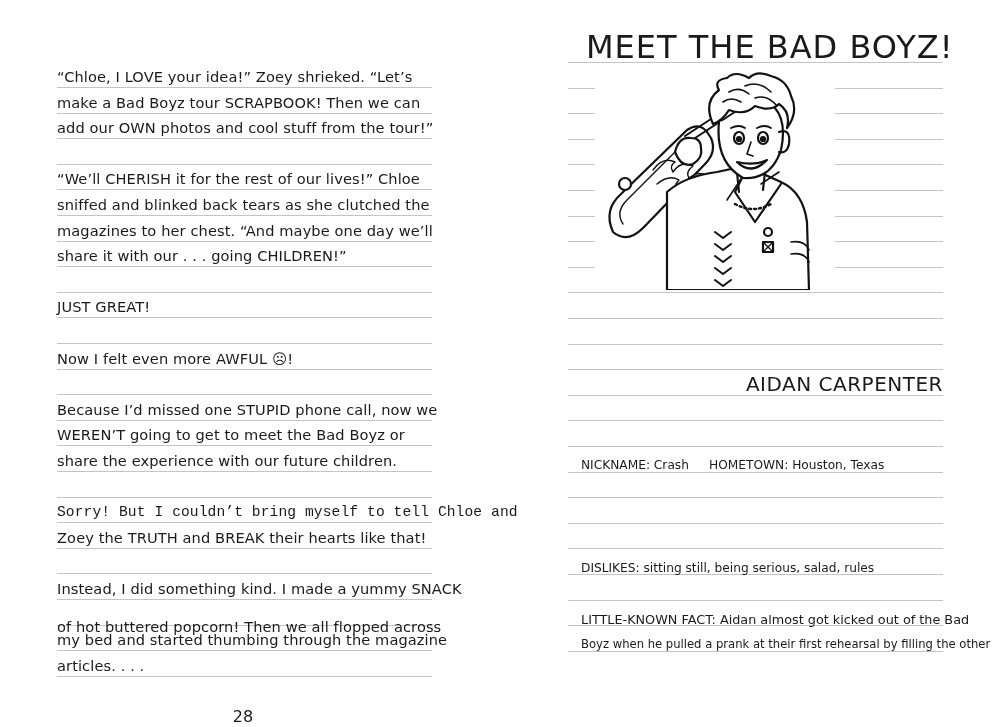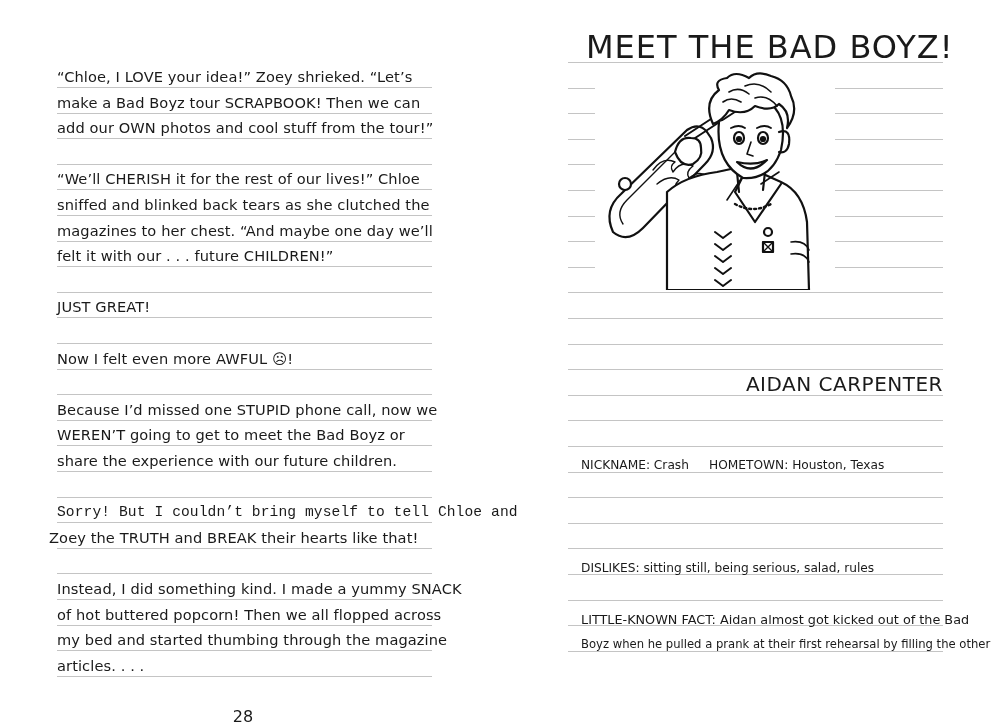--- a/index.html
+++ b/index.html
@@ -49,35 +49,35 @@
       <div class="rule" style="left: 57px; width: 375px; top: 651px;"></div>
     </div>
   <div id="left-text">
       <div class="text-line" style="left: 57px; top: 42px;">“Chloe, I LOVE your idea!” Zoey shrieked. “Let’s</div>
       <div class="text-line" style="left: 57px; top: 68px;">make a Bad Boyz tour SCRAPBOOK! Then we can</div>
       <div class="text-line" style="left: 57px; top: 93px;">add our OWN photos and cool stuff from the tour!”</div>
       <div class="text-line" style="left: 57px; top: 119px;"></div>
       <div class="text-line" style="left: 57px; top: 144px;">“We’ll CHERISH it for the rest of our lives!” Chloe</div>
       <div class="text-line" style="left: 57px; top: 170px;">sniffed and blinked back tears as she clutched the</div>
       <div class="text-line" style="left: 57px; top: 196px;">magazines to her chest. “And maybe one day we’ll</div>
-      <div class="text-line" style="left: 57px; top: 221px;">felt it with our . . . future CHILDREN!”</div>
+      <div class="text-line" style="left: 57px; top: 221px;">share it with our . . . going CHILDREN!”</div>
       <div class="text-line" style="left: 57px; top: 247px;"></div>
       <div class="text-line" style="left: 57px; top: 272px;">JUST GREAT!</div>
       <div class="text-line" style="left: 57px; top: 298px;"></div>
       <div class="text-line" style="left: 57px; top: 324px;">Now I felt even more AWFUL ☹!</div>
       <div class="text-line" style="left: 57px; top: 349px;"></div>
       <div class="text-line" style="left: 57px; top: 375px;">Because I’d missed one STUPID phone call, now we</div>
       <div class="text-line" style="left: 57px; top: 400px;">WEREN’T going to get to meet the Bad Boyz or</div>
       <div class="text-line" style="left: 57px; top: 426px;">share the experience with our future children.</div>
       <div class="text-line" style="left: 57px; top: 452px;"></div>
       <div class="text-line" style="left: 57px; top: 477px; font-family: Liberation Mono, monospace;">Sorry! But I couldn’t bring myself to tell Chloe and</div>
-      <div class="text-line" style="left: 49px; top: 503px; text-align: right;">Zoey the TRUTH and BREAK their hearts like that!</div>
+      <div class="text-line" style="left: 57px; top: 503px; text-align: right;">Zoey the TRUTH and BREAK their hearts like that!</div>
       <div class="text-line" style="left: 57px; top: 528px;"></div>
       <div class="text-line" style="left: 57px; top: 554px;">Instead, I did something kind. I made a yummy SNACK</div>
-      <div class="text-line" style="left: 57px; top: 580px;">of hot buttered popcorn! Then we all flopped across</div>
+      <div class="text-line" style="left: 57px; top: 592px;">of hot buttered popcorn! Then we all flopped across</div>
       <div class="text-line" style="left: 57px; top: 605px;">my bed and started thumbing through the magazine</div>
       <div class="text-line" style="left: 57px; top: 631px;">articles. . . .</div>
     </div>
   <div class="page-num" style="left:213px; top:682px;">28</div>
 </div>
 
 <div class="page page-right">
   <div id="right-rules">
       <div class="rule" style="left: 68px; width: 375px; top: 62px;"></div>
       <div class="rule" style="left: 68px; width: 375px; top: 88px;"></div>

